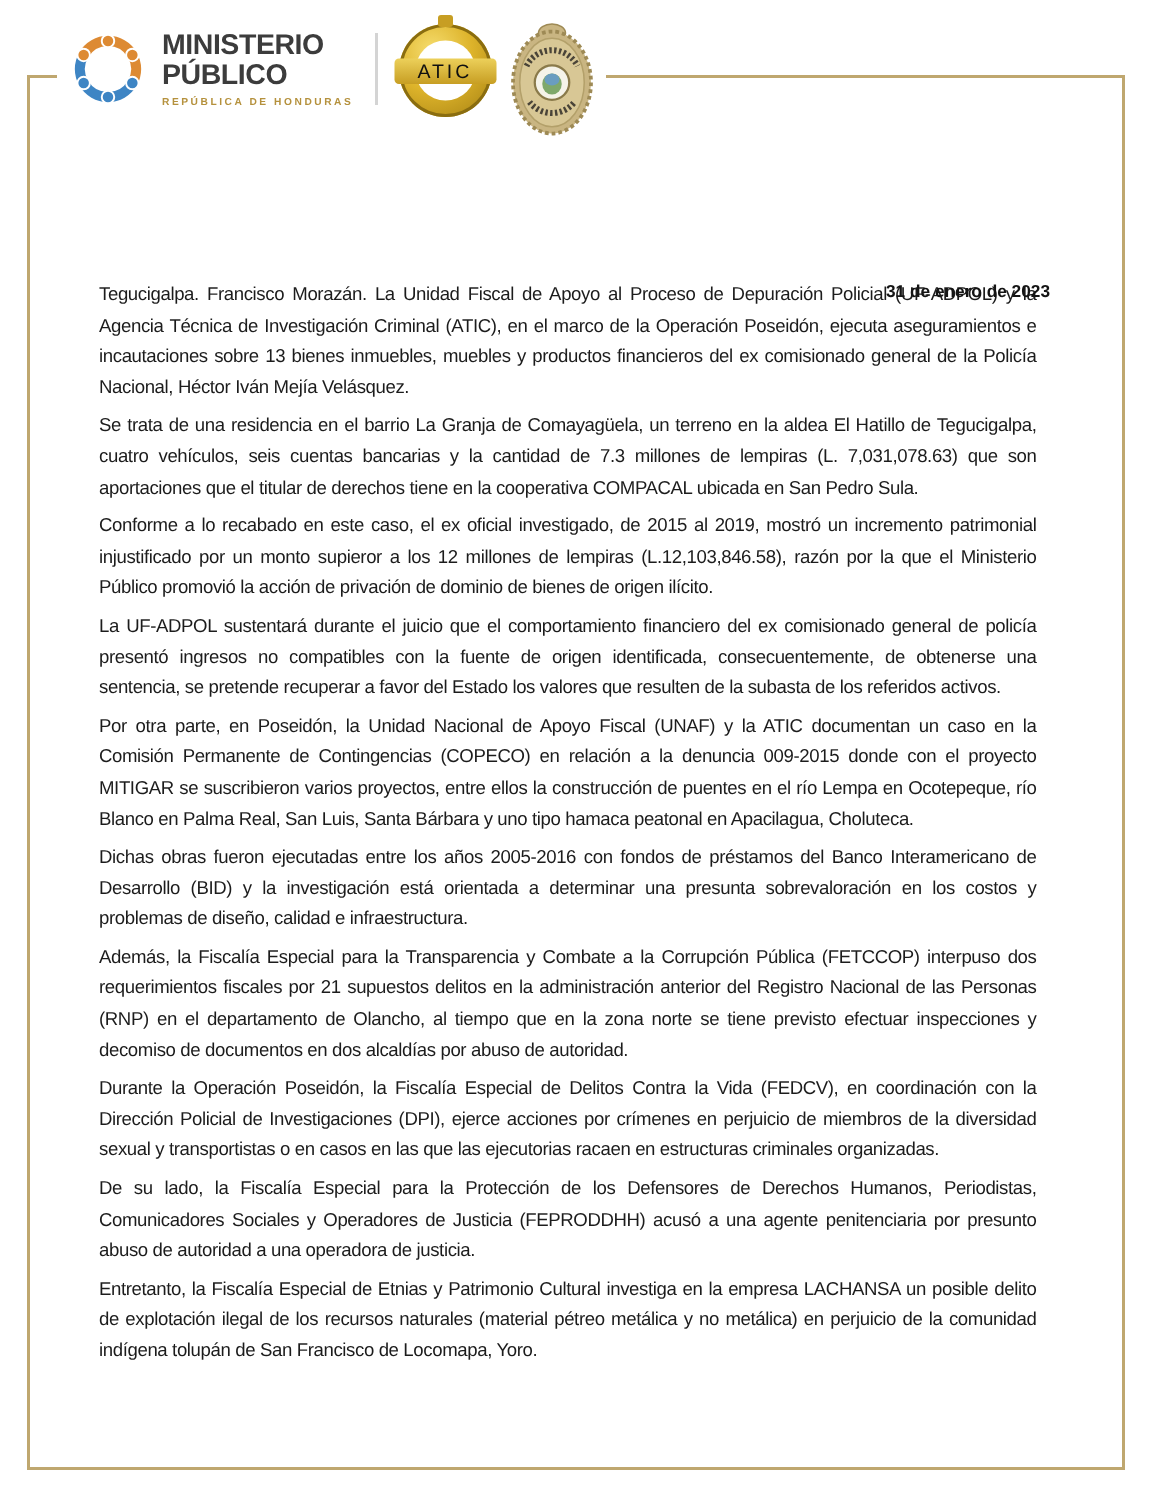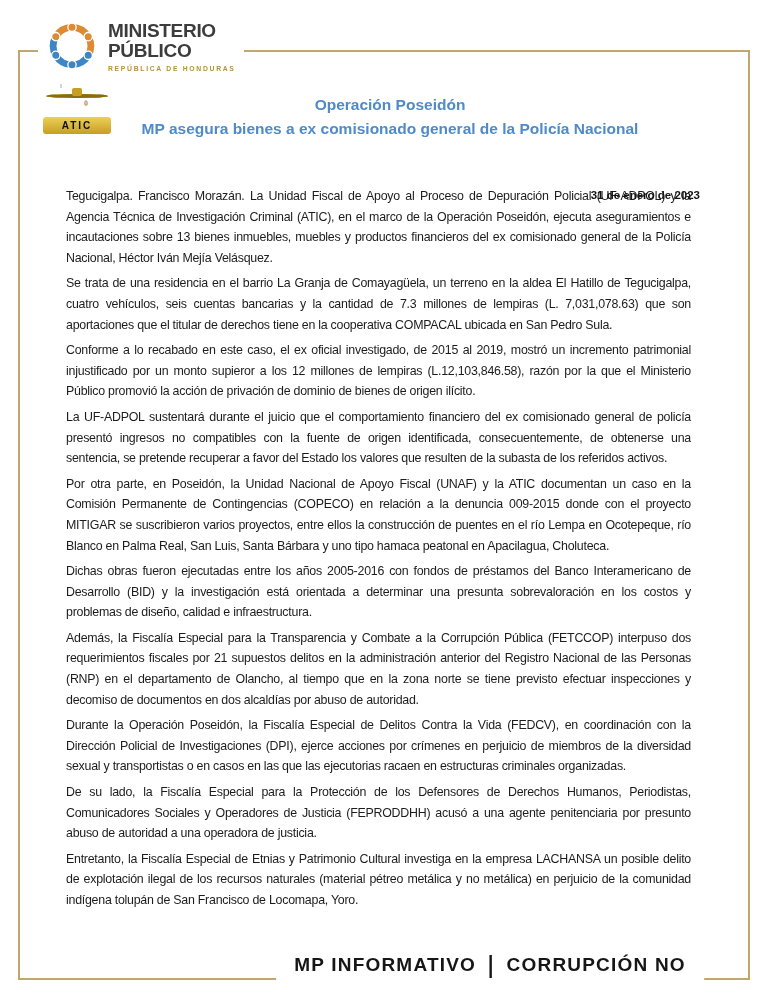--- a/index.html
+++ b/index.html
@@ -5,37 +5,37 @@
   html,body{margin:0;padding:0;background:#ffffff;}
   .page{position:relative;width:768px;height:1006px;background:#ffffff;overflow:hidden;
         font-family:"Liberation Sans",sans-serif;color:#1f1f1f;}
 
   
   .frame{position:absolute;left:18px;top:50px;width:728px;height:926px;
          border:2px solid #bfa76f;z-index:0;}
 
   
   .logos{position:absolute;left:38px;top:10px;height:96px;display:flex;align-items:flex-start;
-         background:#ffffff;padding:0 8px;z-index:2;flex-direction:column;}
+         background:#ffffff;padding:0 8px;z-index:2;}
   .mp-logo{display:flex;align-items:center;margin-top:10px;}
   .mp-ring{width:52px;height:52px;}
   .mp-text{margin-left:10px;}
   .mp-name{font-size:19px;font-weight:bold;color:#3c3c3c;line-height:20px;letter-spacing:-0.3px;}
   .mp-sub{font-size:6.8px;font-weight:bold;color:#b5913d;letter-spacing:1.7px;margin-top:4px;}
   .logo-divider{width:2px;height:48px;background:#d4d4d4;margin:12px 14px 0 14px;}
 
   .atic-seal{position:relative;width:62px;height:62px;margin-top:6px;border-radius:50%;
              background:radial-gradient(circle at 35% 28%,#f6dd6e 0%,#ddb32a 45%,#a37f12 100%);
              box-shadow:inset 0 0 0 2px #8a6d10;}
   .atic-seal .inner{position:absolute;left:11px;top:11px;width:40px;height:40px;border-radius:50%;
              background:#ffffff;}
   .atic-band{position:absolute;left:-3px;top:23px;width:68px;height:17px;
              background:linear-gradient(#ecd05a,#c79e23);border-radius:3px;
              display:flex;align-items:center;justify-content:center;}
-  .atic-band span{font-size:10px;font-weight:bold;color:#101010;letter-spacing:2px;}
+  .atic-band span{font-size:13px;font-weight:normal;color:#101010;letter-spacing:2px;}
   .atic-top{position:absolute;left:26px;top:-6px;width:10px;height:8px;background:#c79e23;
             border-radius:2px;}
 
   .badge{width:56px;height:80px;margin-left:12px;margin-top:2px;}
 
   
   .title{position:absolute;left:64px;top:93px;width:652px;text-align:center;z-index:2;
          font-size:15.5px;font-weight:bold;color:#4e8bc8;line-height:24px;}
 
   .date{position:absolute;right:68px;top:157px;font-size:11.5px;font-weight:bold;color:#141414;z-index:2;margin-top:32px;}
@@ -96,37 +96,30 @@
       <ellipse cx="28" cy="43" rx="21.5" ry="29.5" fill="#d8c795" stroke="#b3a06a" stroke-width="1"></ellipse>
       <path d="M 11 32 A 19 19 0 0 1 45 32" fill="none" stroke="#4a4438" stroke-width="4" stroke-dasharray="1.6 1.6"></path>
       <path d="M 13 56 A 19 19 0 0 0 43 56" fill="none" stroke="#4a4438" stroke-width="4" stroke-dasharray="1.6 1.6"></path>
       <circle cx="28" cy="43" r="11.5" fill="#f5f3e9" stroke="#8a7a4a" stroke-width="1.5"></circle>
       <ellipse cx="28" cy="44" rx="6.5" ry="7" fill="#7fa86b"></ellipse>
       <ellipse cx="28" cy="41" rx="5" ry="4" fill="#6a9dc0"></ellipse>
     </svg>
 
   </header>
 
-  <div class="title">
-    <div>Operación Poseidón</div>
-    <div>MP asegura bienes a ex comisionado general de la Policía Nacional</div>
-  </div>
 
   <div class="date">31 de enero de 2023</div>
 
   <main class="body">
     <p>Tegucigalpa. Francisco Morazán. La Unidad Fiscal de Apoyo al Proceso de Depuración Policial (UF-ADPOL) y la Agencia Técnica de Investigación Criminal (ATIC), en el marco de la Operación Poseidón, ejecuta aseguramientos e incautaciones sobre 13 bienes inmuebles, muebles y productos financieros del ex comisionado general de la Policía Nacional, Héctor Iván Mejía Velásquez.</p>
     <p>Se trata de una residencia en el barrio La Granja de Comayagüela, un terreno en la aldea El Hatillo de Tegucigalpa, cuatro vehículos, seis cuentas bancarias y la cantidad de 7.3 millones de lempiras (L. 7,031,078.63) que son aportaciones que el titular de derechos tiene en la cooperativa COMPACAL ubicada en San Pedro Sula.</p>
     <p>Conforme a lo recabado en este caso, el ex oficial investigado, de 2015 al 2019, mostró un incremento patrimonial injustificado por un monto supieror a los 12 millones de lempiras (L.12,103,846.58), razón por la que el Ministerio Público promovió la acción de privación de dominio de bienes de origen ilícito.</p>
     <p>La UF-ADPOL sustentará durante el juicio que el comportamiento financiero del ex comisionado general de policía presentó ingresos no compatibles con la fuente de origen identificada, consecuentemente, de obtenerse una sentencia, se pretende recuperar a favor del Estado los valores que resulten de la subasta de los referidos activos.</p>
     <p>Por otra parte, en Poseidón, la Unidad Nacional de Apoyo Fiscal (UNAF) y la ATIC documentan un caso en la Comisión Permanente de Contingencias (COPECO) en relación a la denuncia 009-2015 donde con el proyecto MITIGAR se suscribieron varios proyectos, entre ellos la construcción de puentes en el río Lempa en Ocotepeque, río Blanco en Palma Real, San Luis, Santa Bárbara y uno tipo hamaca peatonal en Apacilagua, Choluteca.</p>
     <p>Dichas obras fueron ejecutadas entre los años 2005-2016 con fondos de préstamos del Banco Interamericano de Desarrollo (BID) y la investigación está orientada a determinar una presunta sobrevaloración en los costos y problemas de diseño, calidad e infraestructura.</p>
     <p>Además, la Fiscalía Especial para la Transparencia y Combate a la Corrupción Pública (FETCCOP) interpuso dos requerimientos fiscales por 21 supuestos delitos en la administración anterior del Registro Nacional de las Personas (RNP) en el departamento de Olancho, al tiempo que en la zona norte se tiene previsto efectuar inspecciones y decomiso de documentos en dos alcaldías por abuso de autoridad.</p>
     <p>Durante la Operación Poseidón, la Fiscalía Especial de Delitos Contra la Vida (FEDCV), en coordinación con la Dirección Policial de Investigaciones (DPI), ejerce acciones por crímenes en perjuicio de miembros de la diversidad sexual y transportistas o en casos en las que las ejecutorias racaen en estructuras criminales organizadas.</p>
     <p>De su lado, la Fiscalía Especial para la Protección de los Defensores de Derechos Humanos, Periodistas, Comunicadores Sociales y Operadores de Justicia (FEPRODDHH) acusó a una agente penitenciaria por presunto abuso de autoridad a una operadora de justicia.</p>
     <p>Entretanto, la Fiscalía Especial de Etnias y Patrimonio Cultural investiga en la empresa LACHANSA un posible delito de explotación ilegal de los recursos naturales (material pétreo metálica y no metálica) en perjuicio de la comunidad indígena tolupán de San Francisco de Locomapa, Yoro.</p>
   </main>
 
-  <div class="footer">
-    <span>MP INFORMATIVO</span><span class="sep">|</span><span>CORRUPCIÓN NO</span>
-  </div>
 
 </div>
 
 </body></html>

